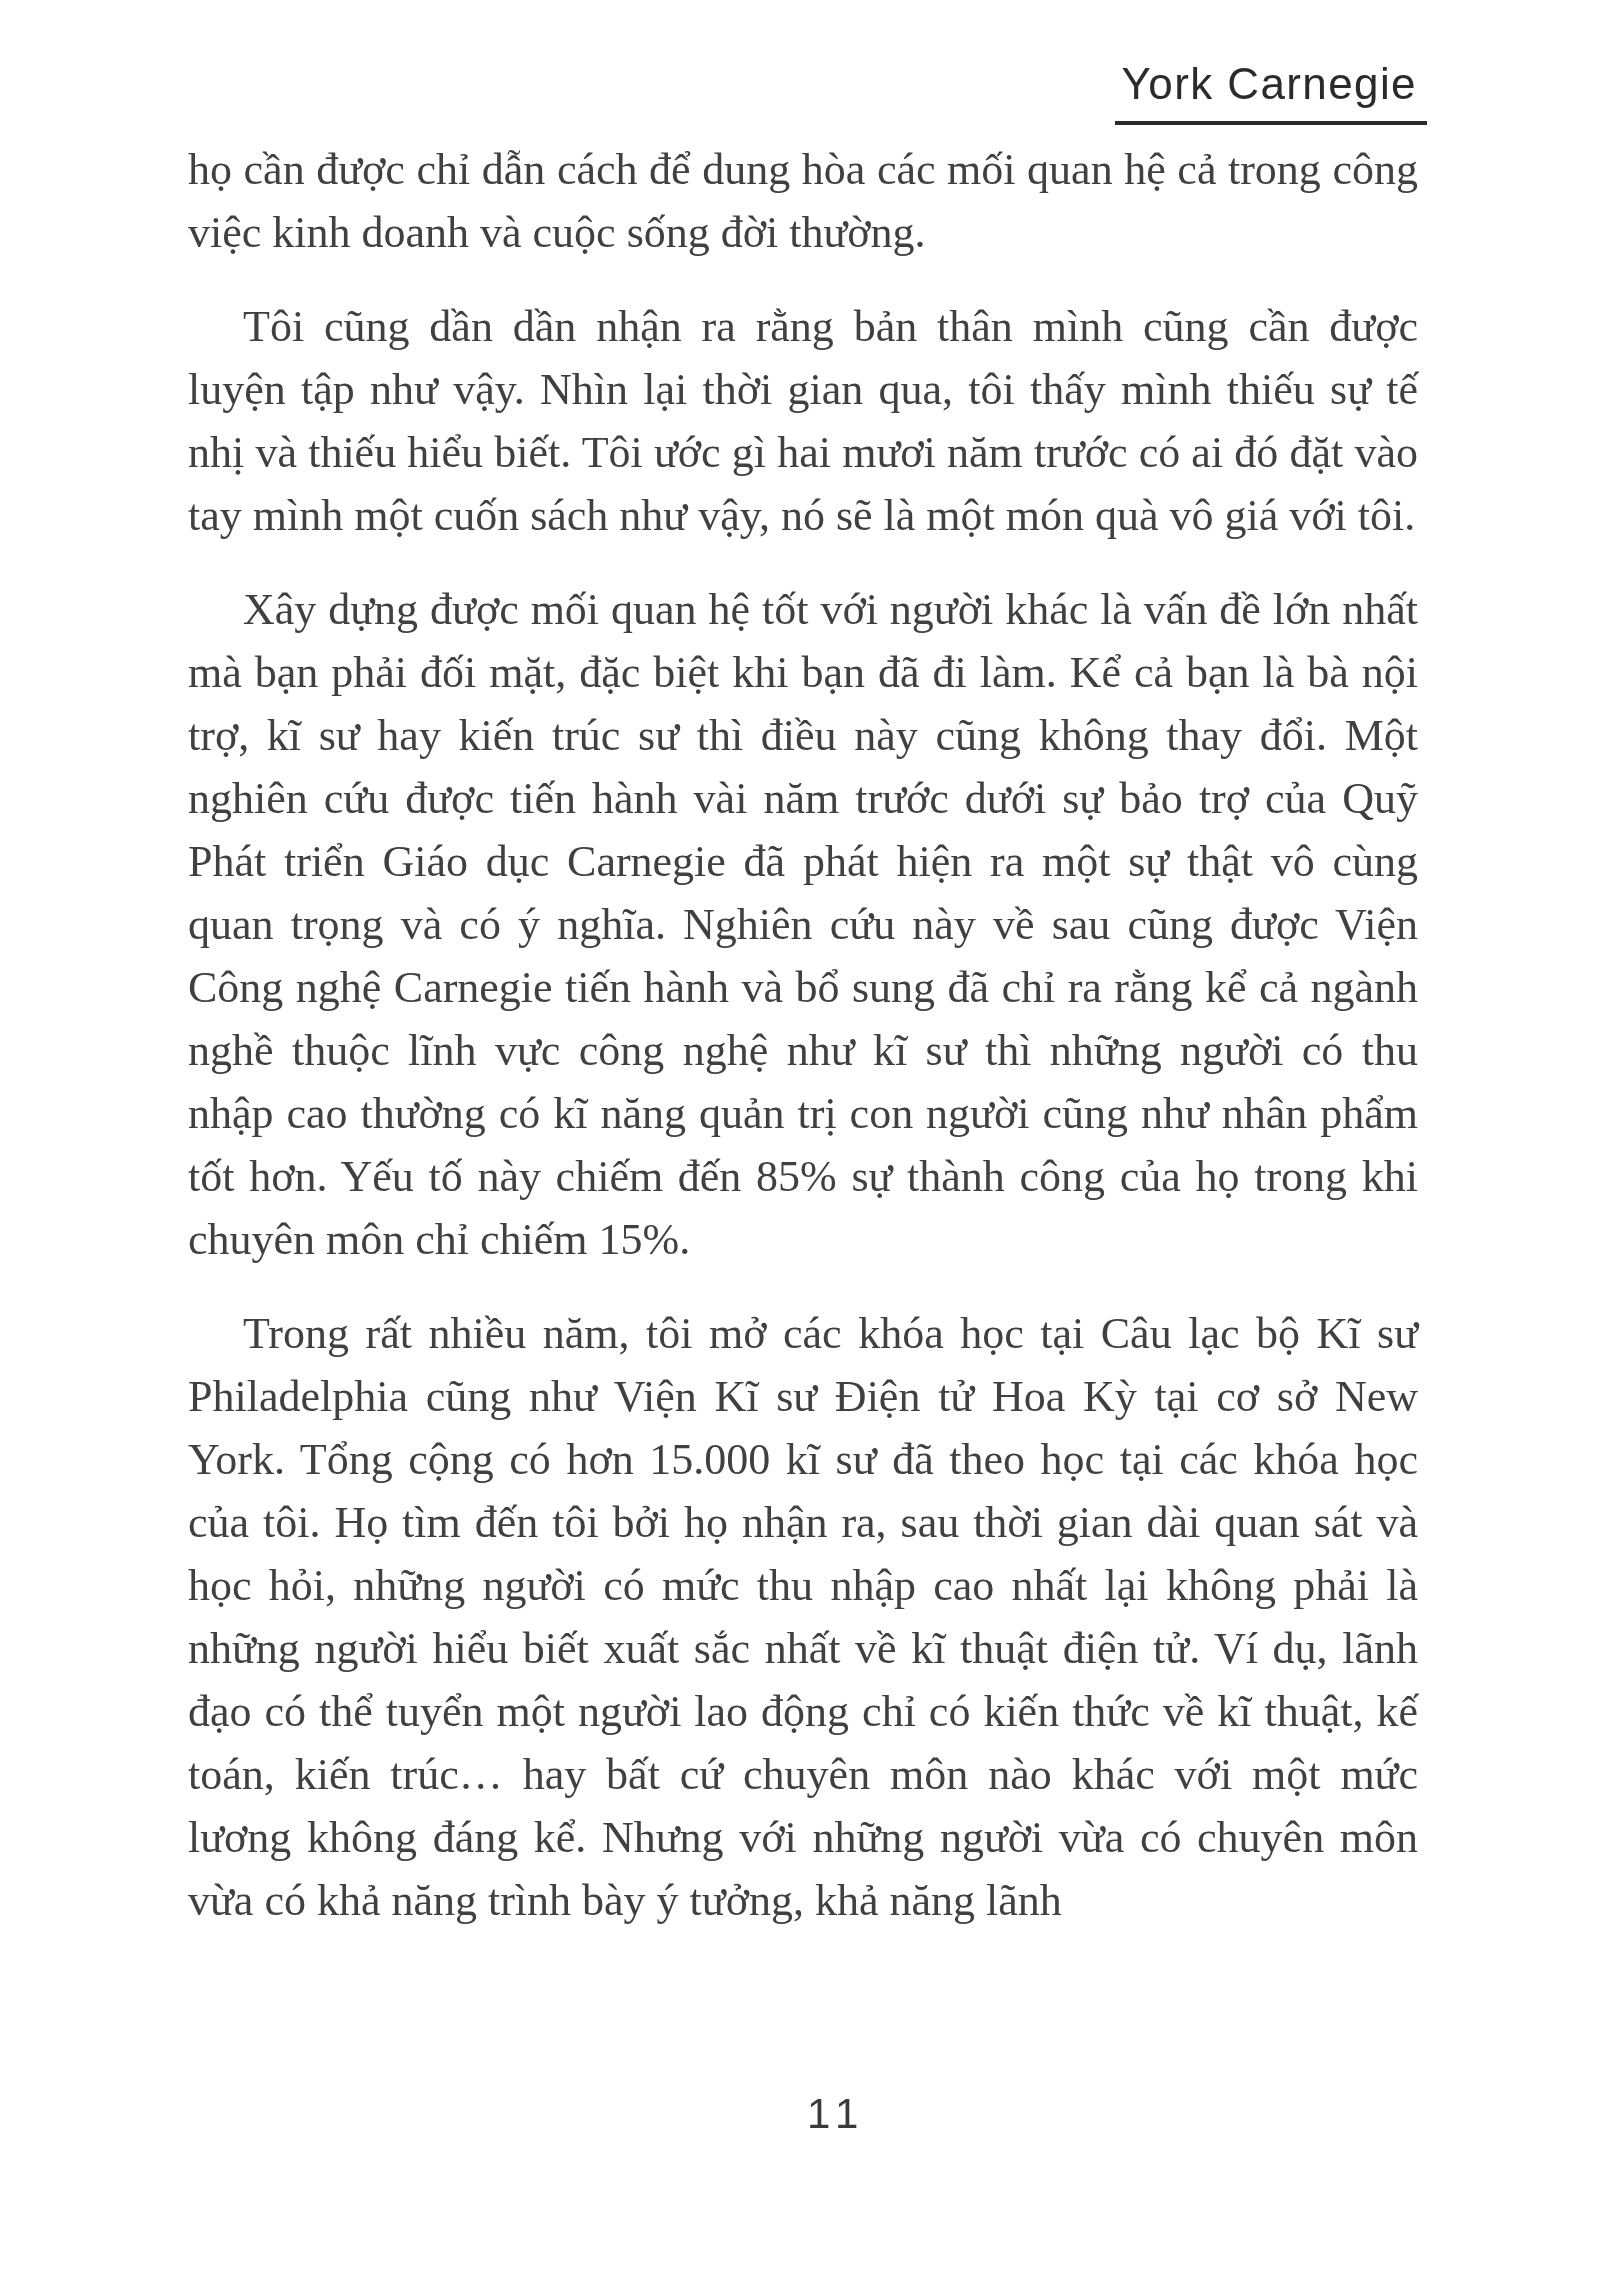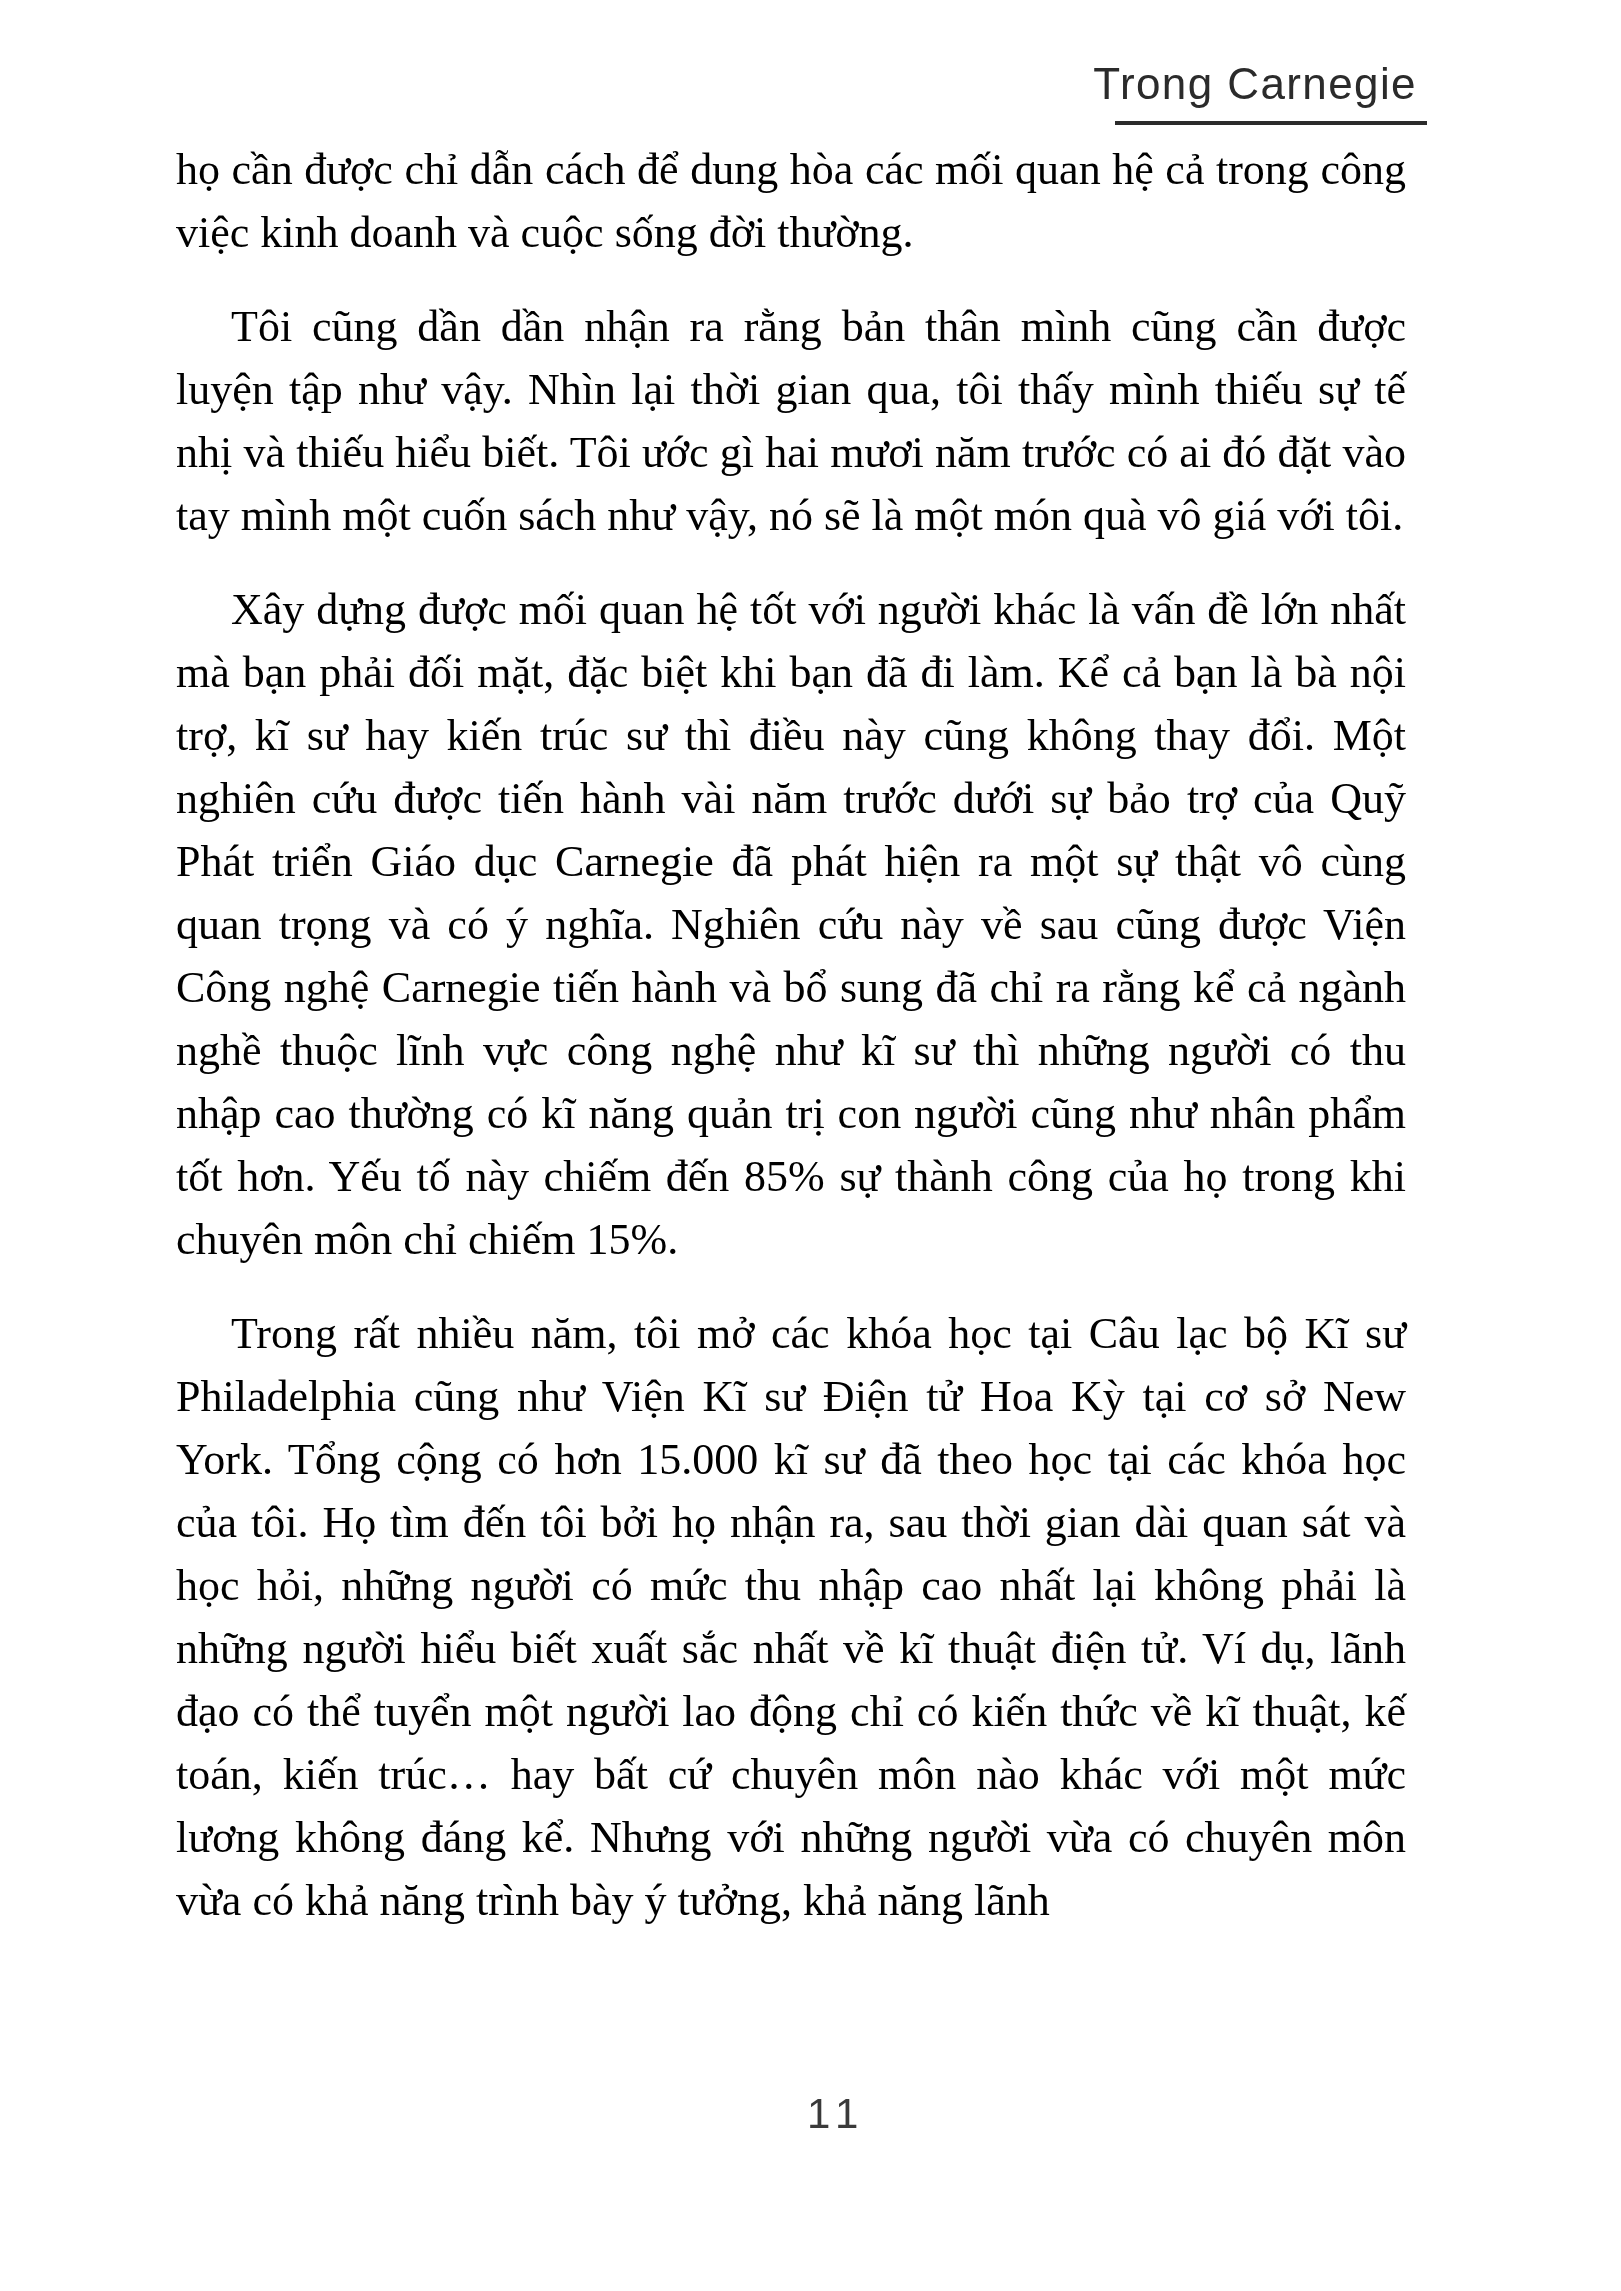--- a/index.html
+++ b/index.html
@@ -32,26 +32,26 @@
     margin-top: 12.3px;
     margin-left: auto;
     margin-right: -9.5px;
     width: 312px;
     height: 3.8px;
     background: #2b2b2b;
   }
   .body-text {
     position: absolute;
     top: 138px;
-    left: 176px;
+    left: 188px;
     width: 1230px;
     font-family: "Liberation Serif", serif;
     font-size: 44px;
     line-height: 63px;
-    color: #000000;
+    color: #404040;
     text-align: justify;
   }
   .body-text p {
     margin: 0 0 31px 0;
   }
   .body-text p.indent {
     text-indent: 55px;
   }
   .footer {
     position: absolute;
@@ -68,21 +68,21 @@
     letter-spacing: 7.6px;
     color: #3a3a3a;
   }
 </style>
 </head>
 <body>
 
 <div class="page">
 
   <div class="header">
-    <span class="author">Trong Carnegie</span>
+    <span class="author">York Carnegie</span>
     <div class="header-rule"></div>
   </div>
 
   <div class="body-text">
     <p>họ cần được chỉ dẫn cách để dung hòa các mối quan hệ cả trong công việc kinh doanh và cuộc sống đời thường.</p>
     <p class="indent">Tôi cũng dần dần nhận ra rằng bản thân mình cũng cần được luyện tập như vậy. Nhìn lại thời gian qua, tôi thấy mình thiếu sự tế nhị và thiếu hiểu biết. Tôi ước gì hai mươi năm trước có ai đó đặt vào tay mình một cuốn sách như vậy, nó sẽ là một món quà vô giá với tôi.</p>
     <p class="indent">Xây dựng được mối quan hệ tốt với người khác là vấn đề lớn nhất mà bạn phải đối mặt, đặc biệt khi bạn đã đi làm. Kể cả bạn là bà nội trợ, kĩ sư hay kiến trúc sư thì điều này cũng không thay đổi. Một nghiên cứu được tiến hành vài năm trước dưới sự bảo trợ của Quỹ Phát triển Giáo dục Carnegie đã phát hiện ra một sự thật vô cùng quan trọng và có ý nghĩa. Nghiên cứu này về sau cũng được Viện Công nghệ Carnegie tiến hành và bổ sung đã chỉ ra rằng kể cả ngành nghề thuộc lĩnh vực công nghệ như kĩ sư thì những người có thu nhập cao thường có kĩ năng quản trị con người cũng như nhân phẩm tốt hơn. Yếu tố này chiếm đến 85% sự thành công của họ trong khi chuyên môn chỉ chiếm 15%.</p>
     <p class="indent">Trong rất nhiều năm, tôi mở các khóa học tại Câu lạc bộ Kĩ sư Philadelphia cũng như Viện Kĩ sư Điện tử Hoa Kỳ tại cơ sở New York. Tổng cộng có hơn 15.000 kĩ sư đã theo học tại các khóa học của tôi. Họ tìm đến tôi bởi họ nhận ra, sau thời gian dài quan sát và học hỏi, những người có mức thu nhập cao nhất lại không phải là những người hiểu biết xuất sắc nhất về kĩ thuật điện tử. Ví dụ, lãnh đạo có thể tuyển một người lao động chỉ có kiến thức về kĩ thuật, kế toán, kiến trúc… hay bất cứ chuyên môn nào khác với một mức lương không đáng kể. Nhưng với những người vừa có chuyên môn vừa có khả năng trình bày ý tưởng, khả năng lãnh</p>
   </div>
 

